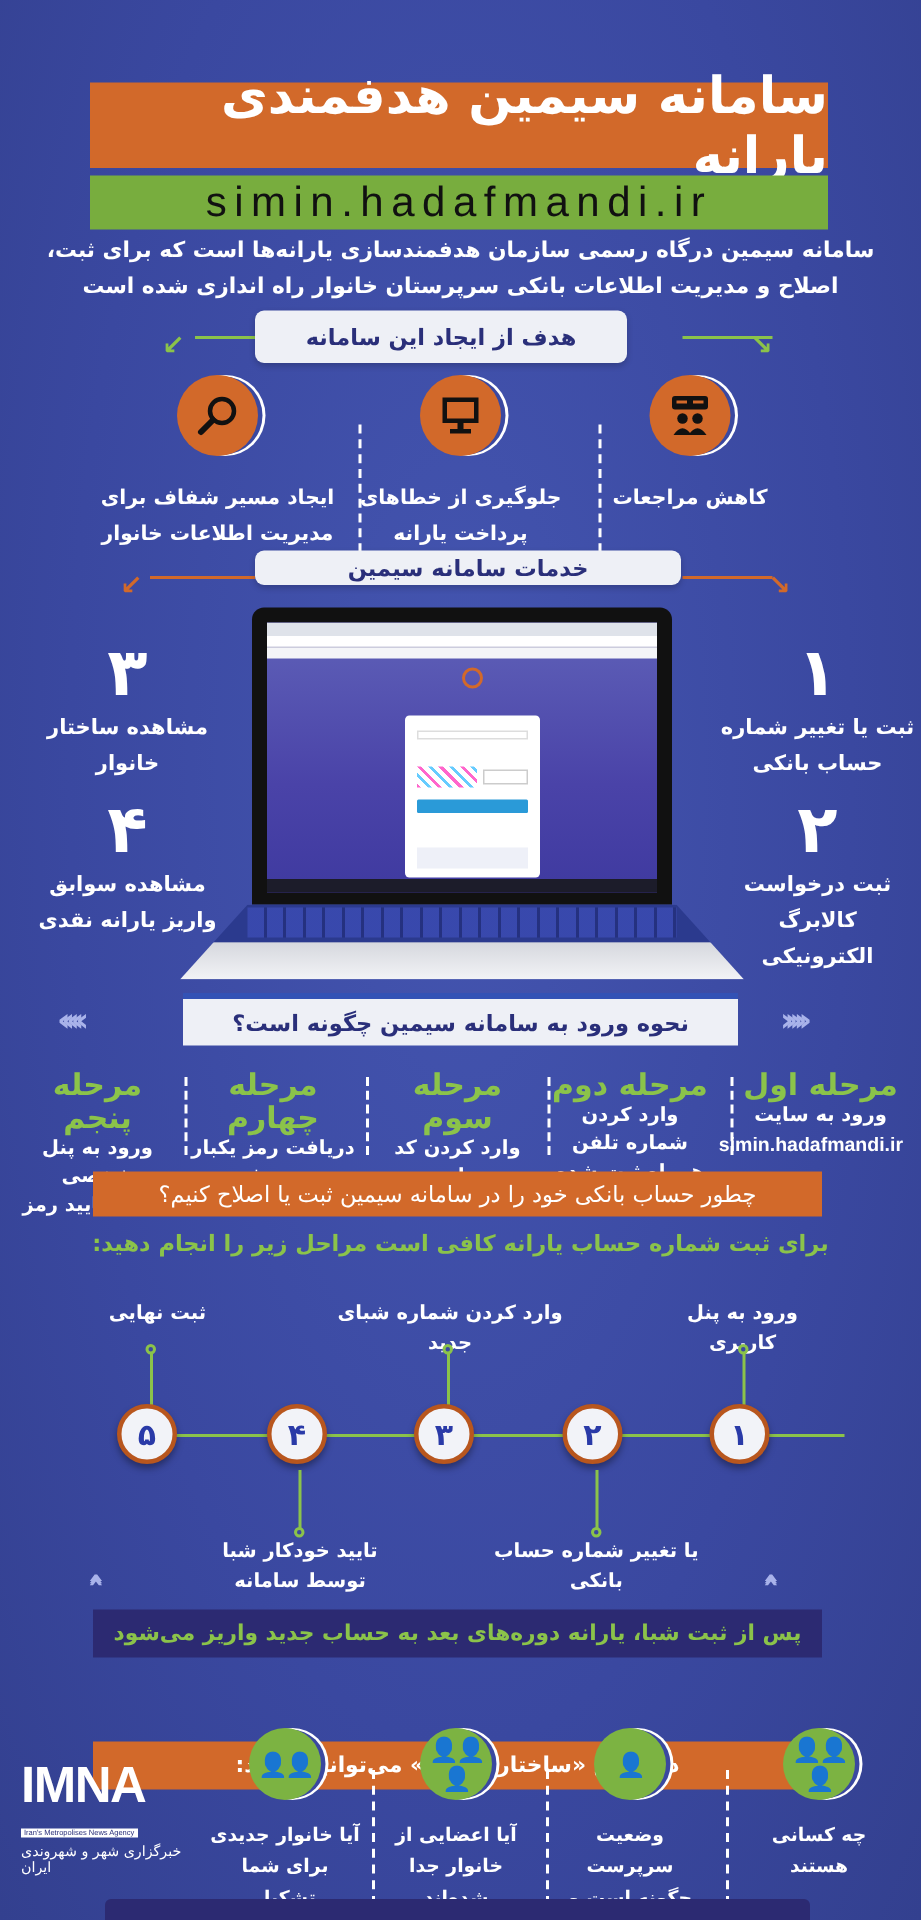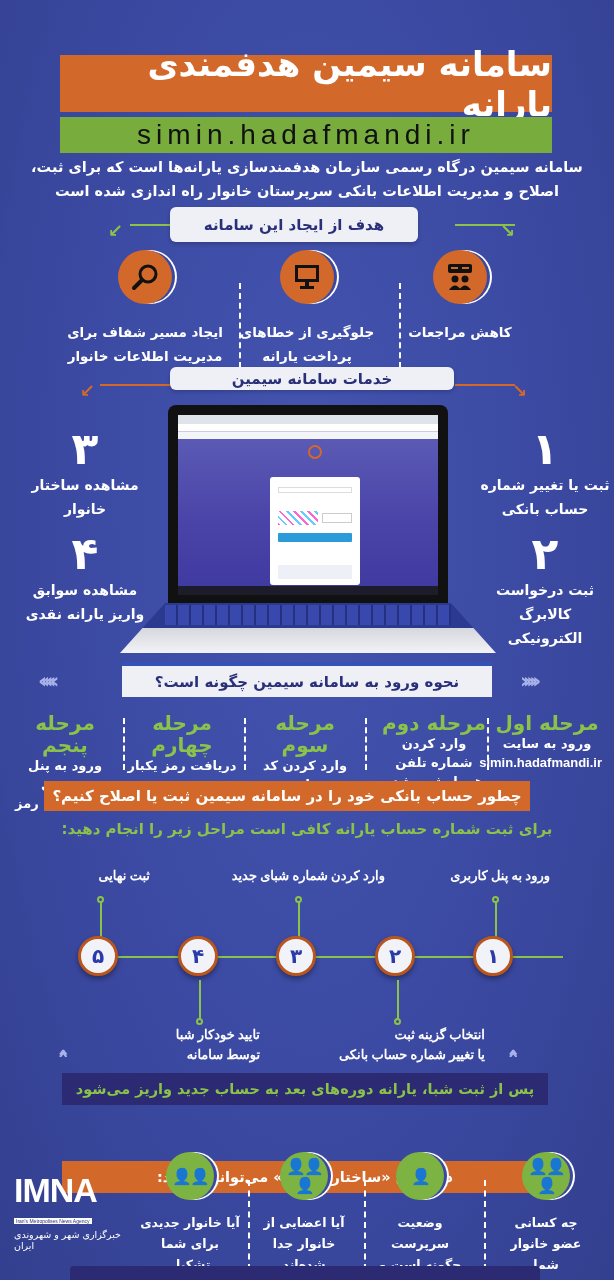--- a/index.html
+++ b/index.html
@@ -49,27 +49,27 @@
   .service .lbl { font-size: 14px; line-height: 24px; }
 
   
   .howto { left: 122px; top: 662px; width: 370px; height: 35px; background:#eef0f6; color:#2a2f7a; font-weight:bold; font-size:15px; display:flex; align-items:center; justify-content:center; border-top: 4px solid #3352b5; }
   .chev { font-size: 22px; color: #a9b3ea; font-weight: bold; letter-spacing: -6px; }
   .stage { width: 110px; text-align:center; }
   .stage .st-title { color:#8bc34a; font-weight:bold; font-size: 20px; line-height: 22px; }
   .stage .st-text { font-size: 13px; font-weight:bold; line-height: 19px; }
 
   
-  .bank-q { left: 44px; top: 781px; width: 486px; height: 30px; background:#d2692a; font-weight:bold; font-size:15px; display:flex; align-items:center; justify-content:center; }
+  .bank-q { left: 62px; top: 781px; width: 486px; height: 30px; background:#d2692a; font-weight:normal; font-size:15px; display:flex; align-items:center; justify-content:center; }
   .bank-sub { left: 40px; top: 820px; width: 534px; text-align:center; color:#8bc34a; font-weight:bold; font-size:15px; }
 
   .step-circle { width: 40px; height: 40px; border-radius: 50%; background: #f2f3f8; border: 3px solid #b8561e; color:#2a3aa8; font-weight:bold; font-size: 20px; display:flex; align-items:center; justify-content:center; box-shadow: 0 3px 5px rgba(0,0,0,0.35); }
   .gline { background:#8bc34a; }
   .gdot { width: 7px; height: 7px; border-radius:50%; border: 2px solid #8bc34a; background:#3a48a0; }
-  .step-lbl { font-weight:bold; font-size: 13px; line-height: 20px; text-align:right;font-family:Liberation Serif, serif; }
+  .step-lbl { font-weight:bold; font-size: 13px; line-height: 20px; text-align:center; }
 
   .after-bar { left: 62px; top: 1073px; width: 486px; height: 32px; background:#2c2a72; color:#8bc34a; font-weight:bold; font-size: 14.5px; display:flex; align-items:center; justify-content:center; }
   .family-bar { left: 62px; top: 1161px; width: 486px; height: 32px; background:#d2692a; font-weight:bold; font-size: 14.5px; display:flex; align-items:center; justify-content:center; }
 
   .fam { width: 100px; text-align:center; }
   .fam .circle { width: 48px; height: 48px; border-radius:50%; background:#7cb342; margin: 0 auto; display:flex; align-items:center; justify-content:center; color:#2a2f7a; font-size: 16px; box-shadow: 4px 0 0 -1px #3a48a0, 5px 0 0 0 #fff; letter-spacing:-2px; }
   .fam .label { margin-top: 12px; font-size: 12.5px; font-weight:bold; line-height: 21px; }
 
   .imna { left: 14px; top: 1172px; width: 126px; text-align:left; }
   .imna .logo { font-family: "Liberation Sans", sans-serif; font-weight: bold; font-size: 34px; letter-spacing: -1px; color:#fff; direction: ltr; line-height: 36px; }
@@ -187,21 +187,21 @@
 <div class="abs chev" style="left:38px;top:668px">›››››</div>
 <div class="abs chev" style="left:520px;top:668px">‹‹‹‹‹</div>
 <div class="abs howto">نحوه ورود به سامانه سیمین چگونه است؟</div>
 
 <div class="abs stage" style="left:492px;top:712px">
   <div class="st-title">مرحله اول</div>
   <div class="st-text">ورود به سایت</div>
   <div class="st-text" style="font-family:'Liberation Sans',sans-serif">simin.hadafmandi.ir</div>
 </div>
 <div class="abs vdash" style="left:487px;top:718px;height:52px"></div>
-<div class="abs stage" style="left:379px;top:712px">
+<div class="abs stage" style="left:365px;top:712px">
   <div class="st-title">مرحله دوم</div>
   <div class="st-text">وارد کردن شماره تلفن</div>
   <div class="st-text">همراه ثبت شده</div>
 </div>
 <div class="abs vdash" style="left:365px;top:718px;height:52px"></div>
 <div class="abs stage" style="left:250px;top:712px">
   <div class="st-title">مرحله سوم</div>
   <div class="st-text">وارد کردن کد ملی</div>
   <div class="st-text">سرپرست خانوار</div>
 </div>
@@ -239,39 +239,37 @@
 <div class="abs step-circle" style="left:276px;top:936px">۳</div>
 <div class="abs step-circle" style="left:178px;top:936px">۴</div>
 <div class="abs step-circle" style="left:78px;top:936px">۵</div>
 
 <div class="abs gline" style="left:397px;top:980px;width:2px;height:40px"></div>
 <div class="abs gdot" style="left:394px;top:1018px"></div>
 <div class="abs gline" style="left:199px;top:980px;width:2px;height:40px"></div>
 <div class="abs gdot" style="left:196px;top:1018px"></div>
 
 <div class="abs step-lbl" style="left:310px;top:1025px;width:175px">
-  <div>انتخاب گزینه ثبت</div>
   <div>یا تغییر شماره حساب بانکی</div>
 </div>
 <div class="abs step-lbl" style="left:140px;top:1025px;width:120px">
   <div>تایید خودکار شبا</div>
   <div>توسط سامانه</div>
 </div>
 
 <div class="abs chev" style="left:512px;top:1040px;font-size:18px;transform:rotate(90deg)">›››</div>
 <div class="abs chev" style="left:62px;top:1040px;font-size:18px;transform:rotate(90deg)">›››</div>
 
 <div class="abs after-bar">پس از ثبت شبا، یارانه دوره‌های بعد به حساب جدید واریز می‌شود</div>
 <div class="abs family-bar">در بخش «ساختار خانوار» می‌توانید ببینید:</div>
 
 <div class="abs fam" style="left:496px;top:1152px">
   <div class="circle">👤👤👤</div>
   <div class="label">
     <div>چه کسانی</div>
-    <div>عضو خانوار شما</div>
     <div>هستند</div>
   </div>
 </div>
 <div class="abs vdash" style="left:484px;top:1180px;height:90px"></div>
 <div class="abs fam" style="left:370px;top:1152px">
   <div class="circle">👤</div>
   <div class="label">
     <div>وضعیت سرپرست</div>
     <div>چگونه است و</div>
     <div>چه کسی است</div>

